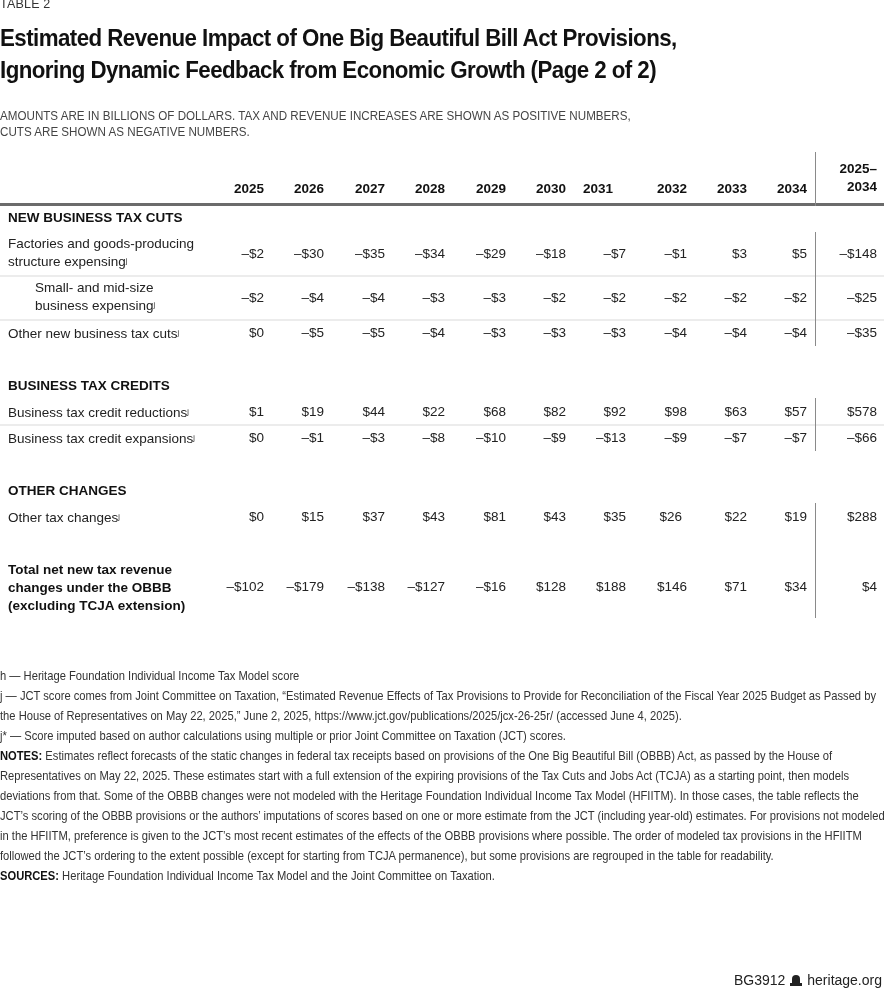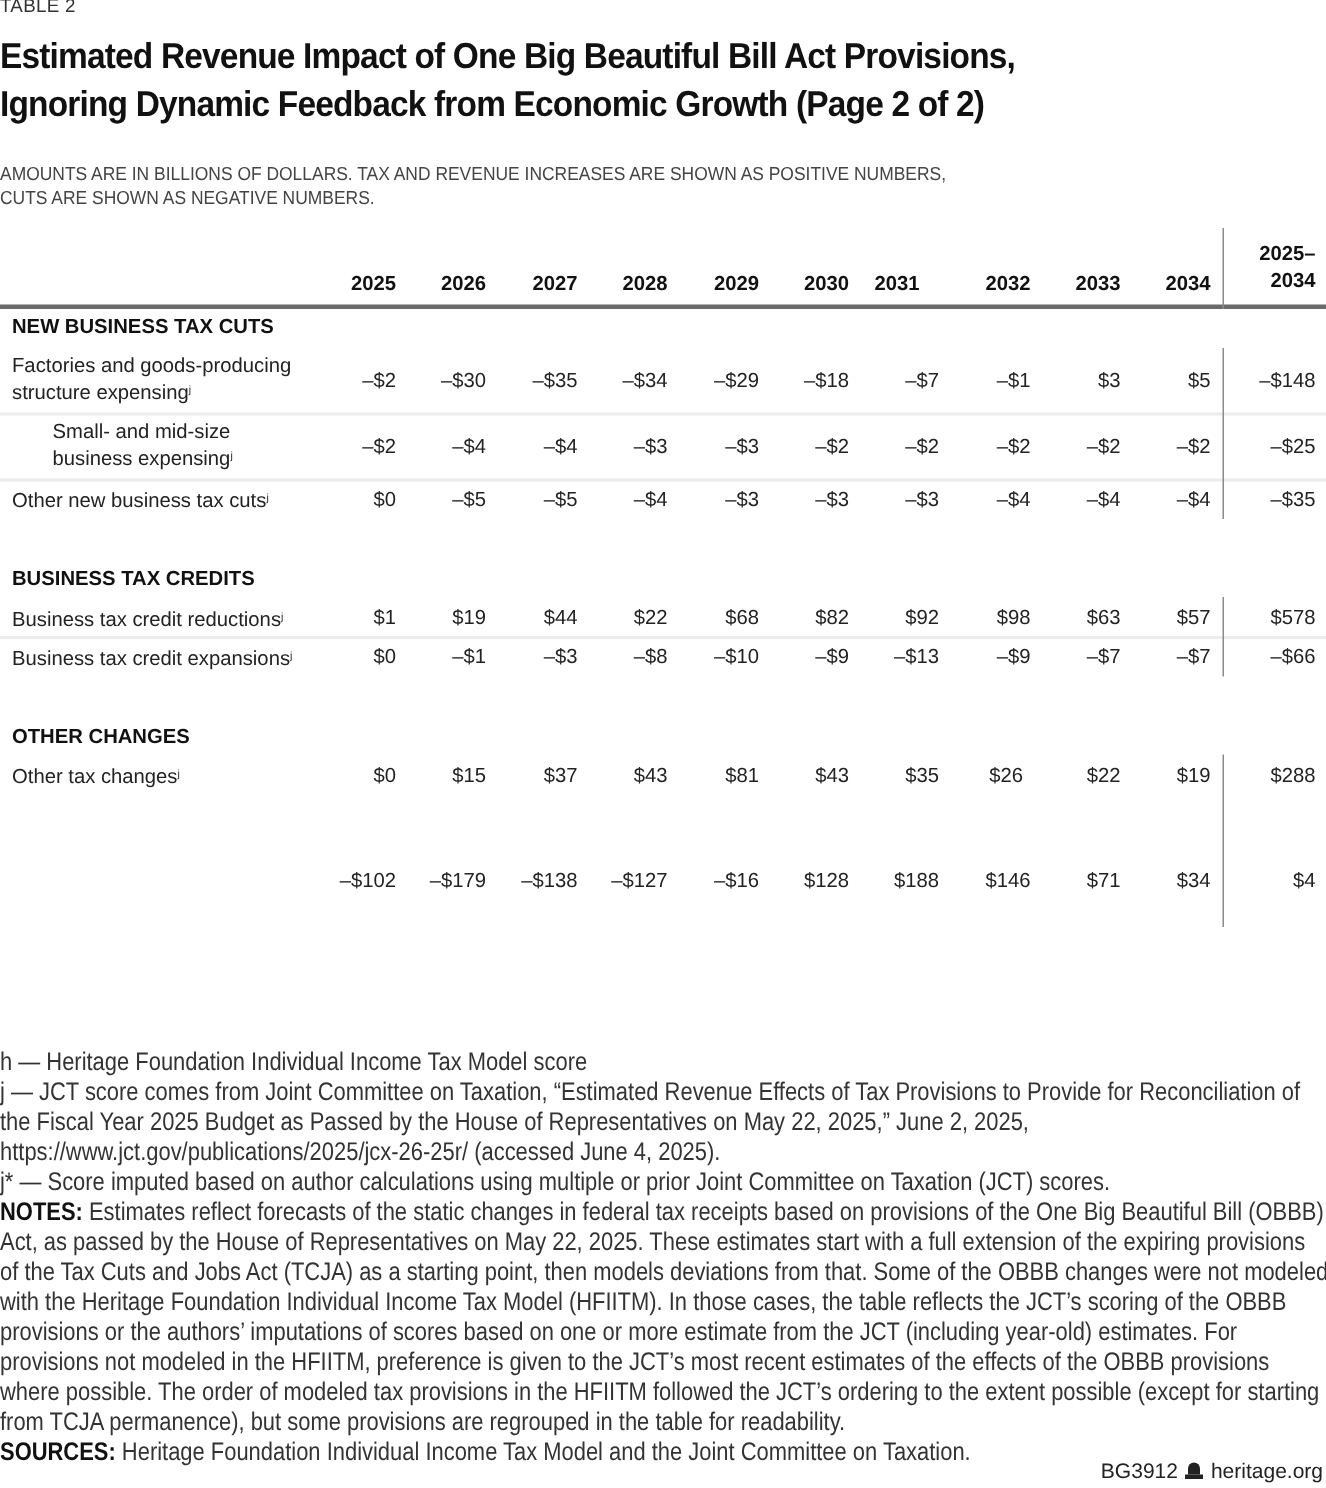--- a/index.html
+++ b/index.html
@@ -17,21 +17,21 @@
   .vline { position: absolute; width: 1px; background: #8a8a8a; left: 815px; }
 
   .section-title { position: absolute; left: 8px; font-size: 13.5px; font-weight: bold; color: #111; }
   .row { position: absolute; left: 0; width: 884px; }
   .row.sep { border-bottom: 2px solid #ececec; }
   .row .label { position: absolute; left: 8px; font-size: 13.5px; line-height: 18px; color: #222; }
   .row .label sup { font-size: 7px; vertical-align: top; position: relative; top: -1px; }
   .row .val { position: absolute; width: 56px; text-align: right; font-size: 13.5px; color: #222; }
   .row.bold-label .label { font-weight: bold; color: #111; }
 
-  .notes { position: absolute; left: 0; top: 666px; width: 884px; font-size: 17px; line-height: 20px; color: #333; margin-top: 32px; }
+  .notes { position: absolute; left: 0; top: 666px; width: 884px; font-size: 13px; line-height: 20px; color: #333; }
   .notes p { white-space: nowrap; transform: scaleX(0.86); transform-origin: left top; width: 1030px; white-space: normal; }
   .notes b { color: #111; font-weight: bold; }
 
   .footer { position: absolute; right: 2px; top: 972px; font-size: 14px; color: #222; display: flex; align-items: center; gap: 5px; }
   .bell { display: inline-block; width: 12px; height: 11px; position: relative; }
   .bell:before { content: ""; position: absolute; left: 2px; top: 0; width: 8px; height: 8px; background: #222; border-radius: 4px 4px 0 0; }
   .bell:after { content: ""; position: absolute; left: 0; top: 8px; width: 12px; height: 3px; background: #222; }
 </style>
 </head>
 <body>
@@ -150,20 +150,21 @@
       <div class="val" style="left: 450px; top: 4px;">$81</div>
       <div class="val" style="left: 510px; top: 4px;">$43</div>
       <div class="val" style="left: 570px; top: 4px;">$35</div>
       <div class="val" style="left: 626px; top: 4px;">$26</div>
       <div class="val" style="left: 691px; top: 4px;">$22</div>
       <div class="val" style="left: 751px; top: 4px;">$19</div>
       <div class="val" style="left: 821px; top: 4px;">$288</div>
     </div>
     <div class="vline" style="top: 351px; height: 115px;"></div>
     <div class="row bold-label" style="top: 409px; height: 56px;">
+      <div class="label" style="top: 0px;"><span>Total net new tax revenue</span><br><span>changes under the OBBB</span><br><span>(excluding TCJA extension)</span></div>
       <div class="val" style="left: 208px; top: 18px;">–$102</div>
       <div class="val" style="left: 268px; top: 18px;">–$179</div>
       <div class="val" style="left: 329px; top: 18px;">–$138</div>
       <div class="val" style="left: 389px; top: 18px;">–$127</div>
       <div class="val" style="left: 450px; top: 18px;">–$16</div>
       <div class="val" style="left: 510px; top: 18px;">$128</div>
       <div class="val" style="left: 570px; top: 18px; text-align: right;">$188</div>
       <div class="val" style="left: 631px; top: 18px;">$146</div>
       <div class="val" style="left: 691px; top: 18px;">$71</div>
       <div class="val" style="left: 751px; top: 18px;">$34</div>

